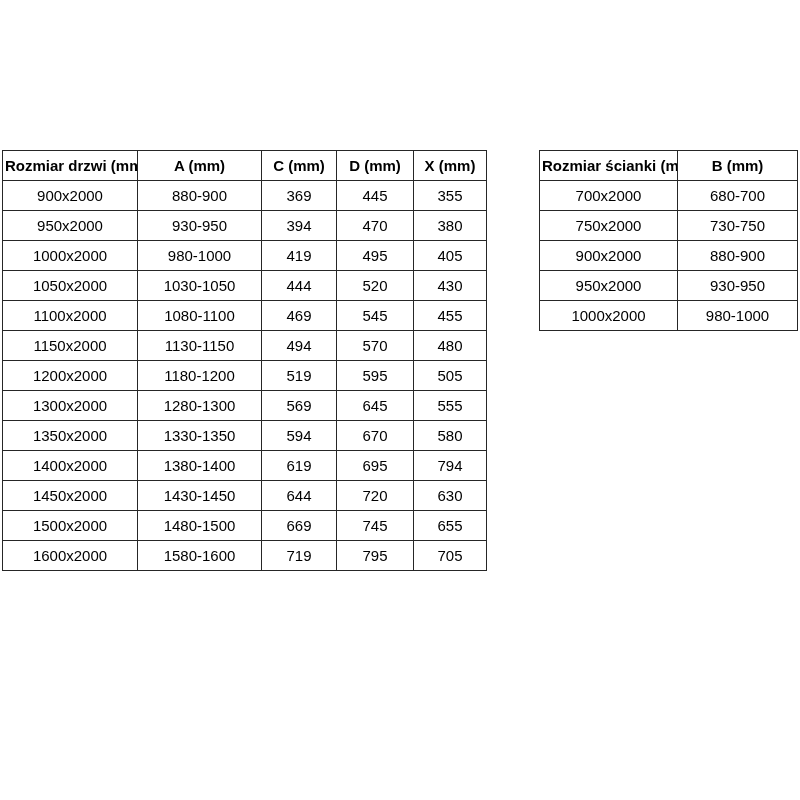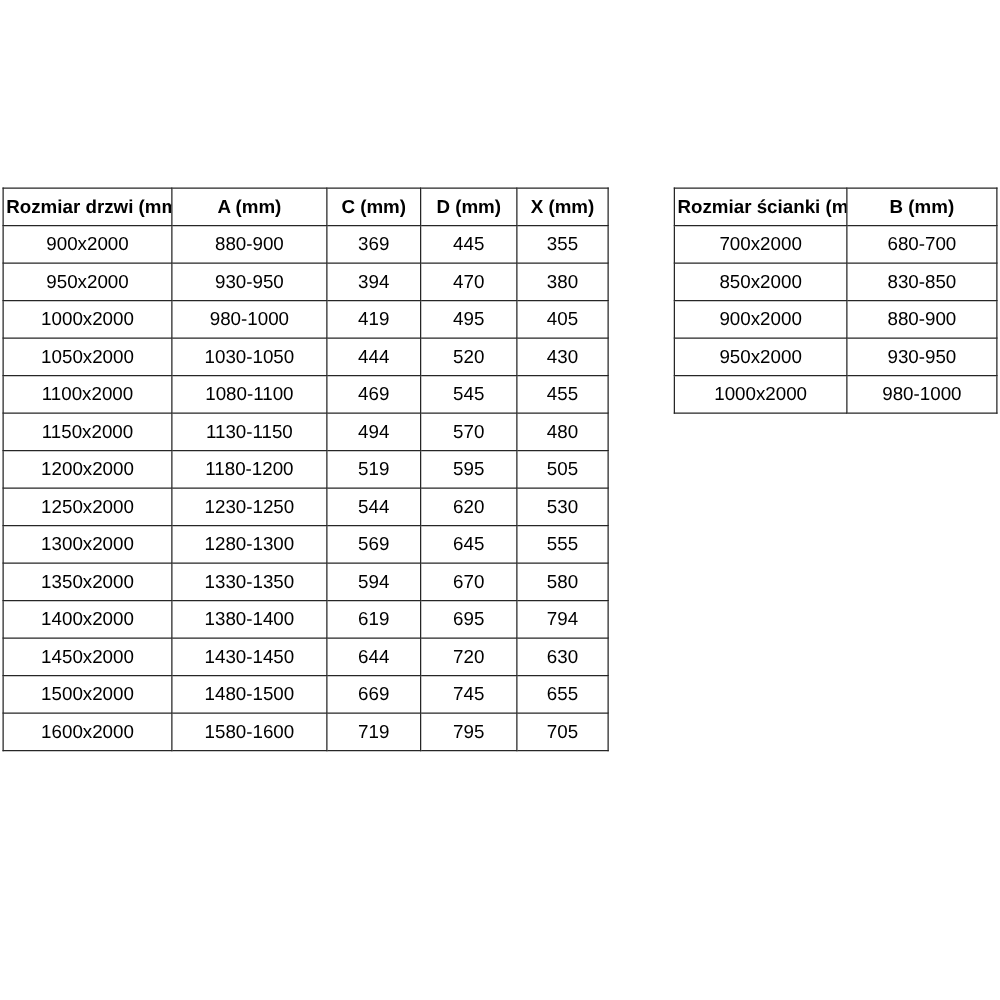--- a/index.html
+++ b/index.html
@@ -108,27 +108,20 @@
           <td>480</td>
         </tr>
         <tr>
           <td>1200x2000</td>
           <td>1180-1200</td>
           <td>519</td>
           <td>595</td>
           <td>505</td>
         </tr>
         <tr>
-          <td>1250x2000</td>
-          <td>1230-1250</td>
-          <td>544</td>
-          <td>620</td>
-          <td>530</td>
-        </tr>
-        <tr>
           <td>1300x2000</td>
           <td>1280-1300</td>
           <td>569</td>
           <td>645</td>
           <td>555</td>
         </tr>
         <tr>
           <td>1350x2000</td>
           <td>1330-1350</td>
           <td>594</td>
@@ -176,22 +169,22 @@
           <th>Rozmiar ścianki (mm)</th>
           <th>B (mm)</th>
         </tr>
     </thead>
     <tbody>
         <tr>
           <td>700x2000</td>
           <td>680-700</td>
         </tr>
         <tr>
-          <td>850x2000</td>
-          <td>830-850</td>
+          <td>750x2000</td>
+          <td>730-750</td>
         </tr>
         <tr>
           <td>900x2000</td>
           <td>880-900</td>
         </tr>
         <tr>
           <td>950x2000</td>
           <td>930-950</td>
         </tr>
         <tr>

